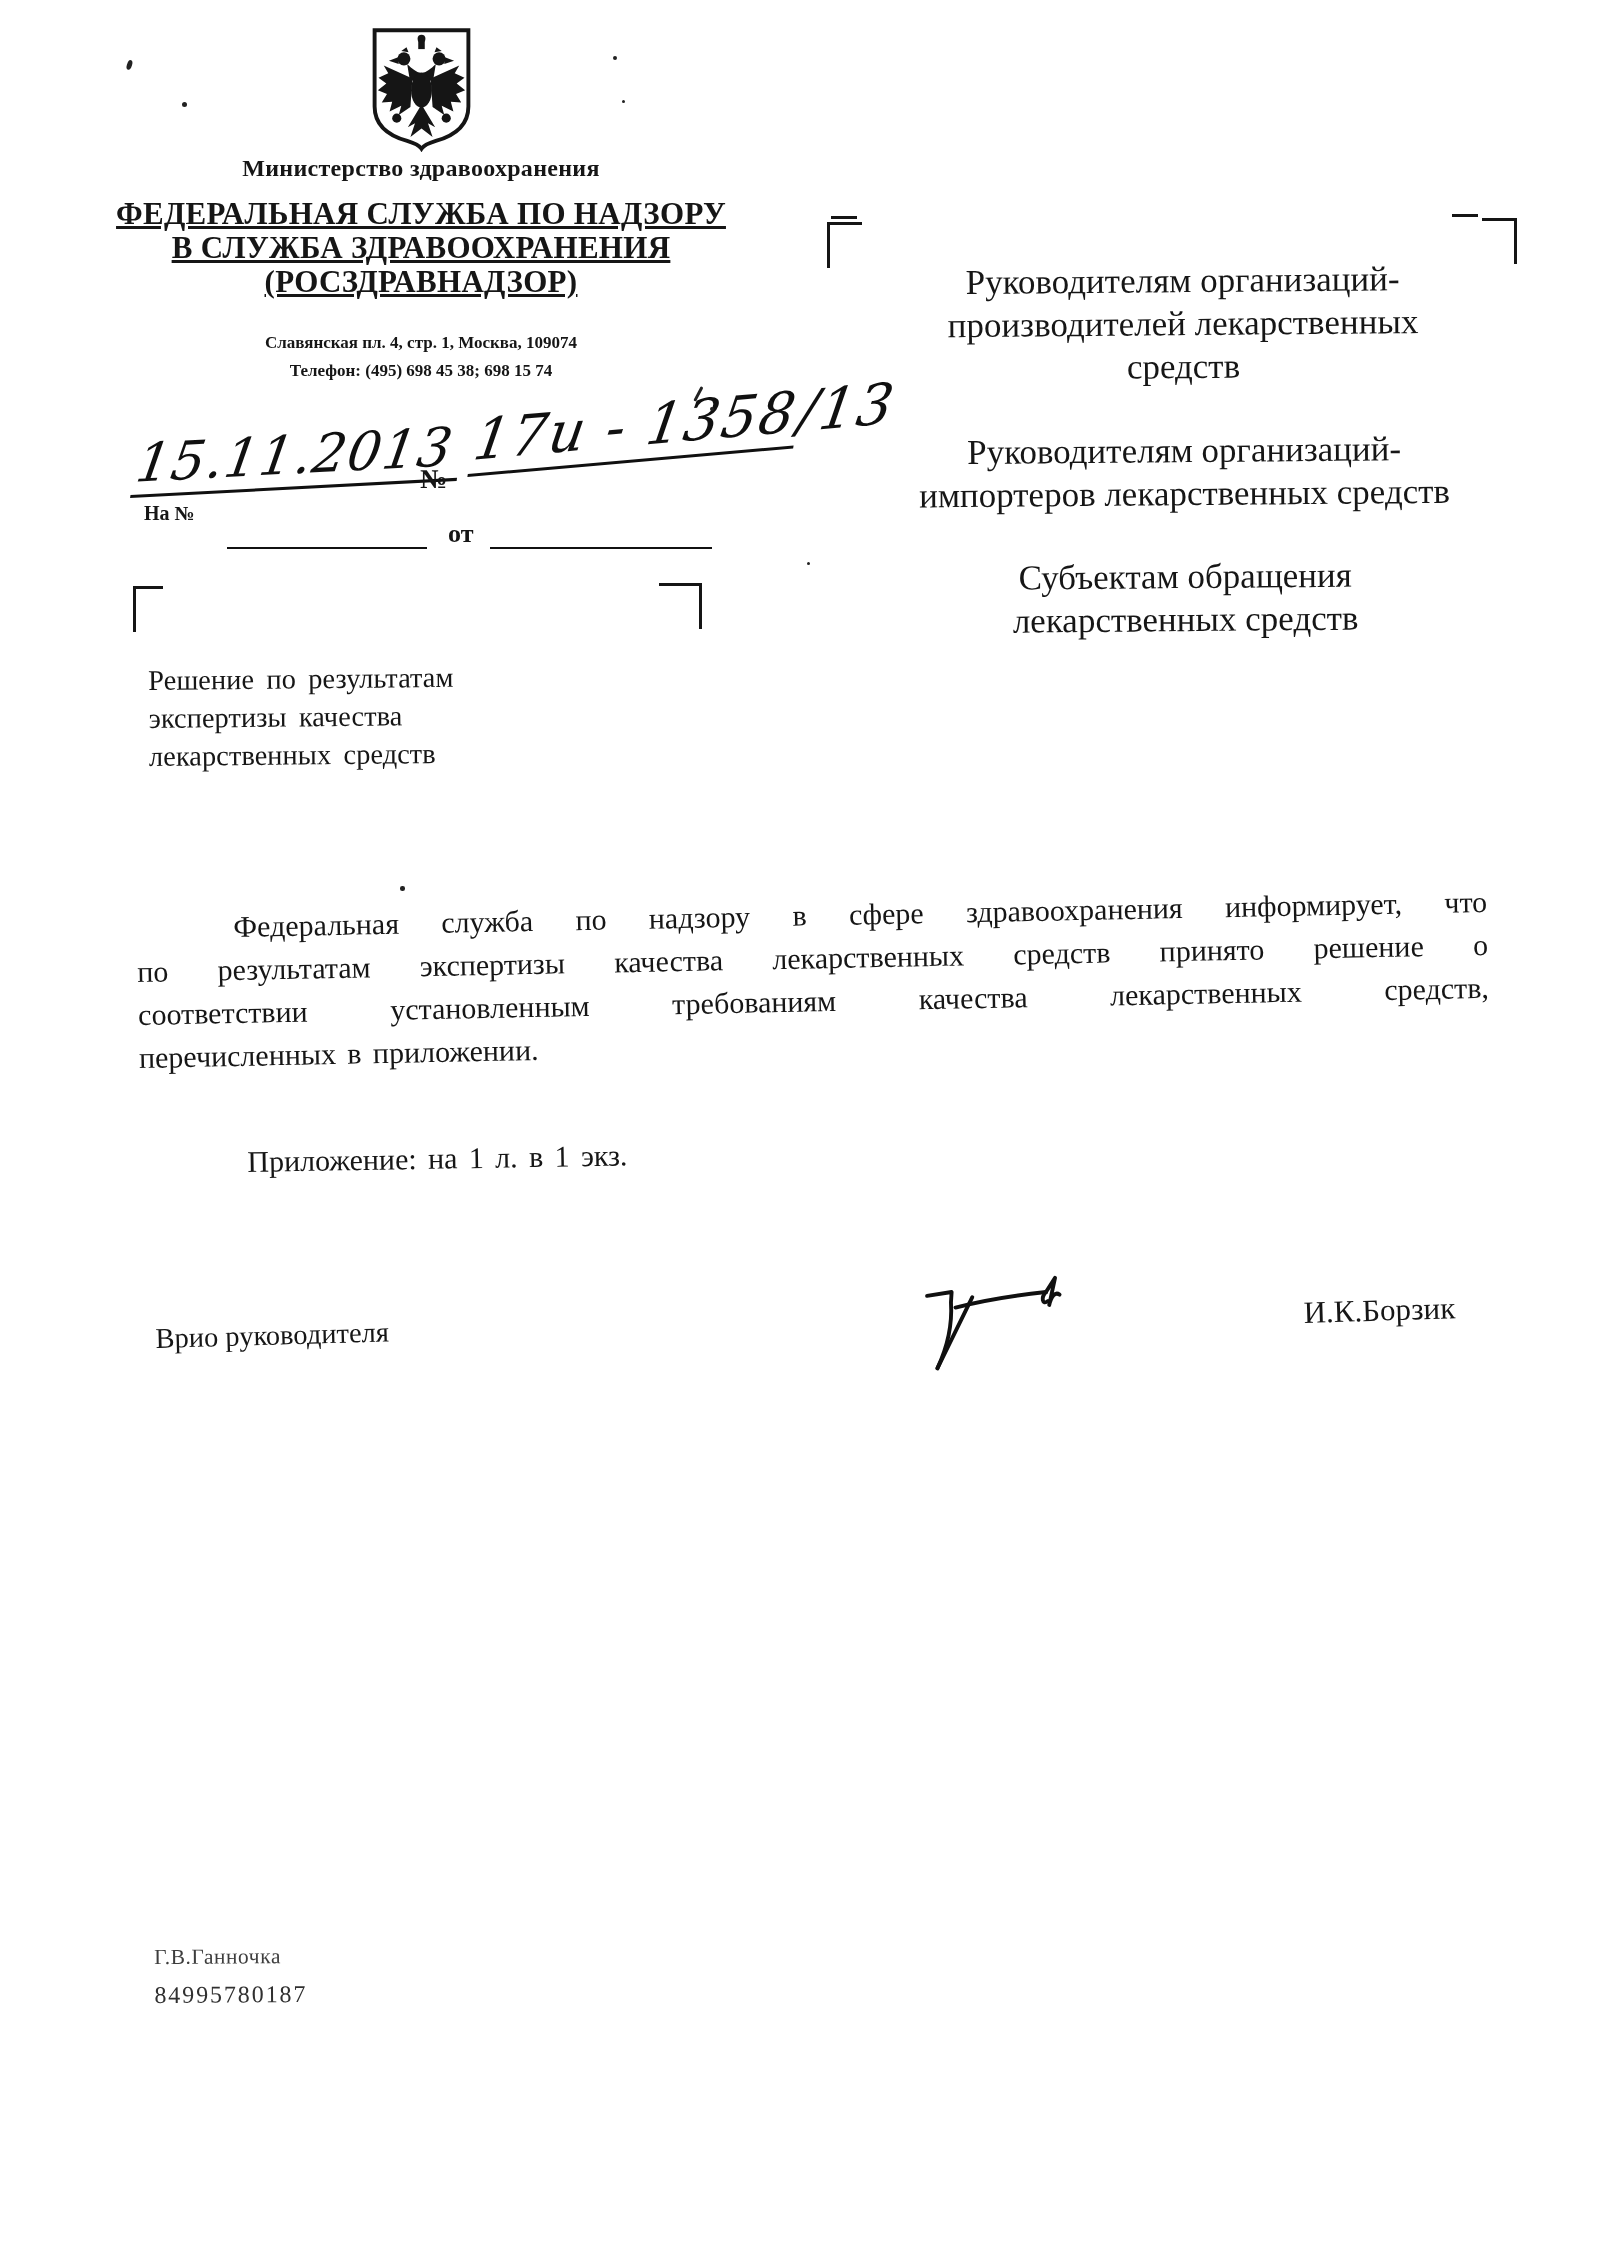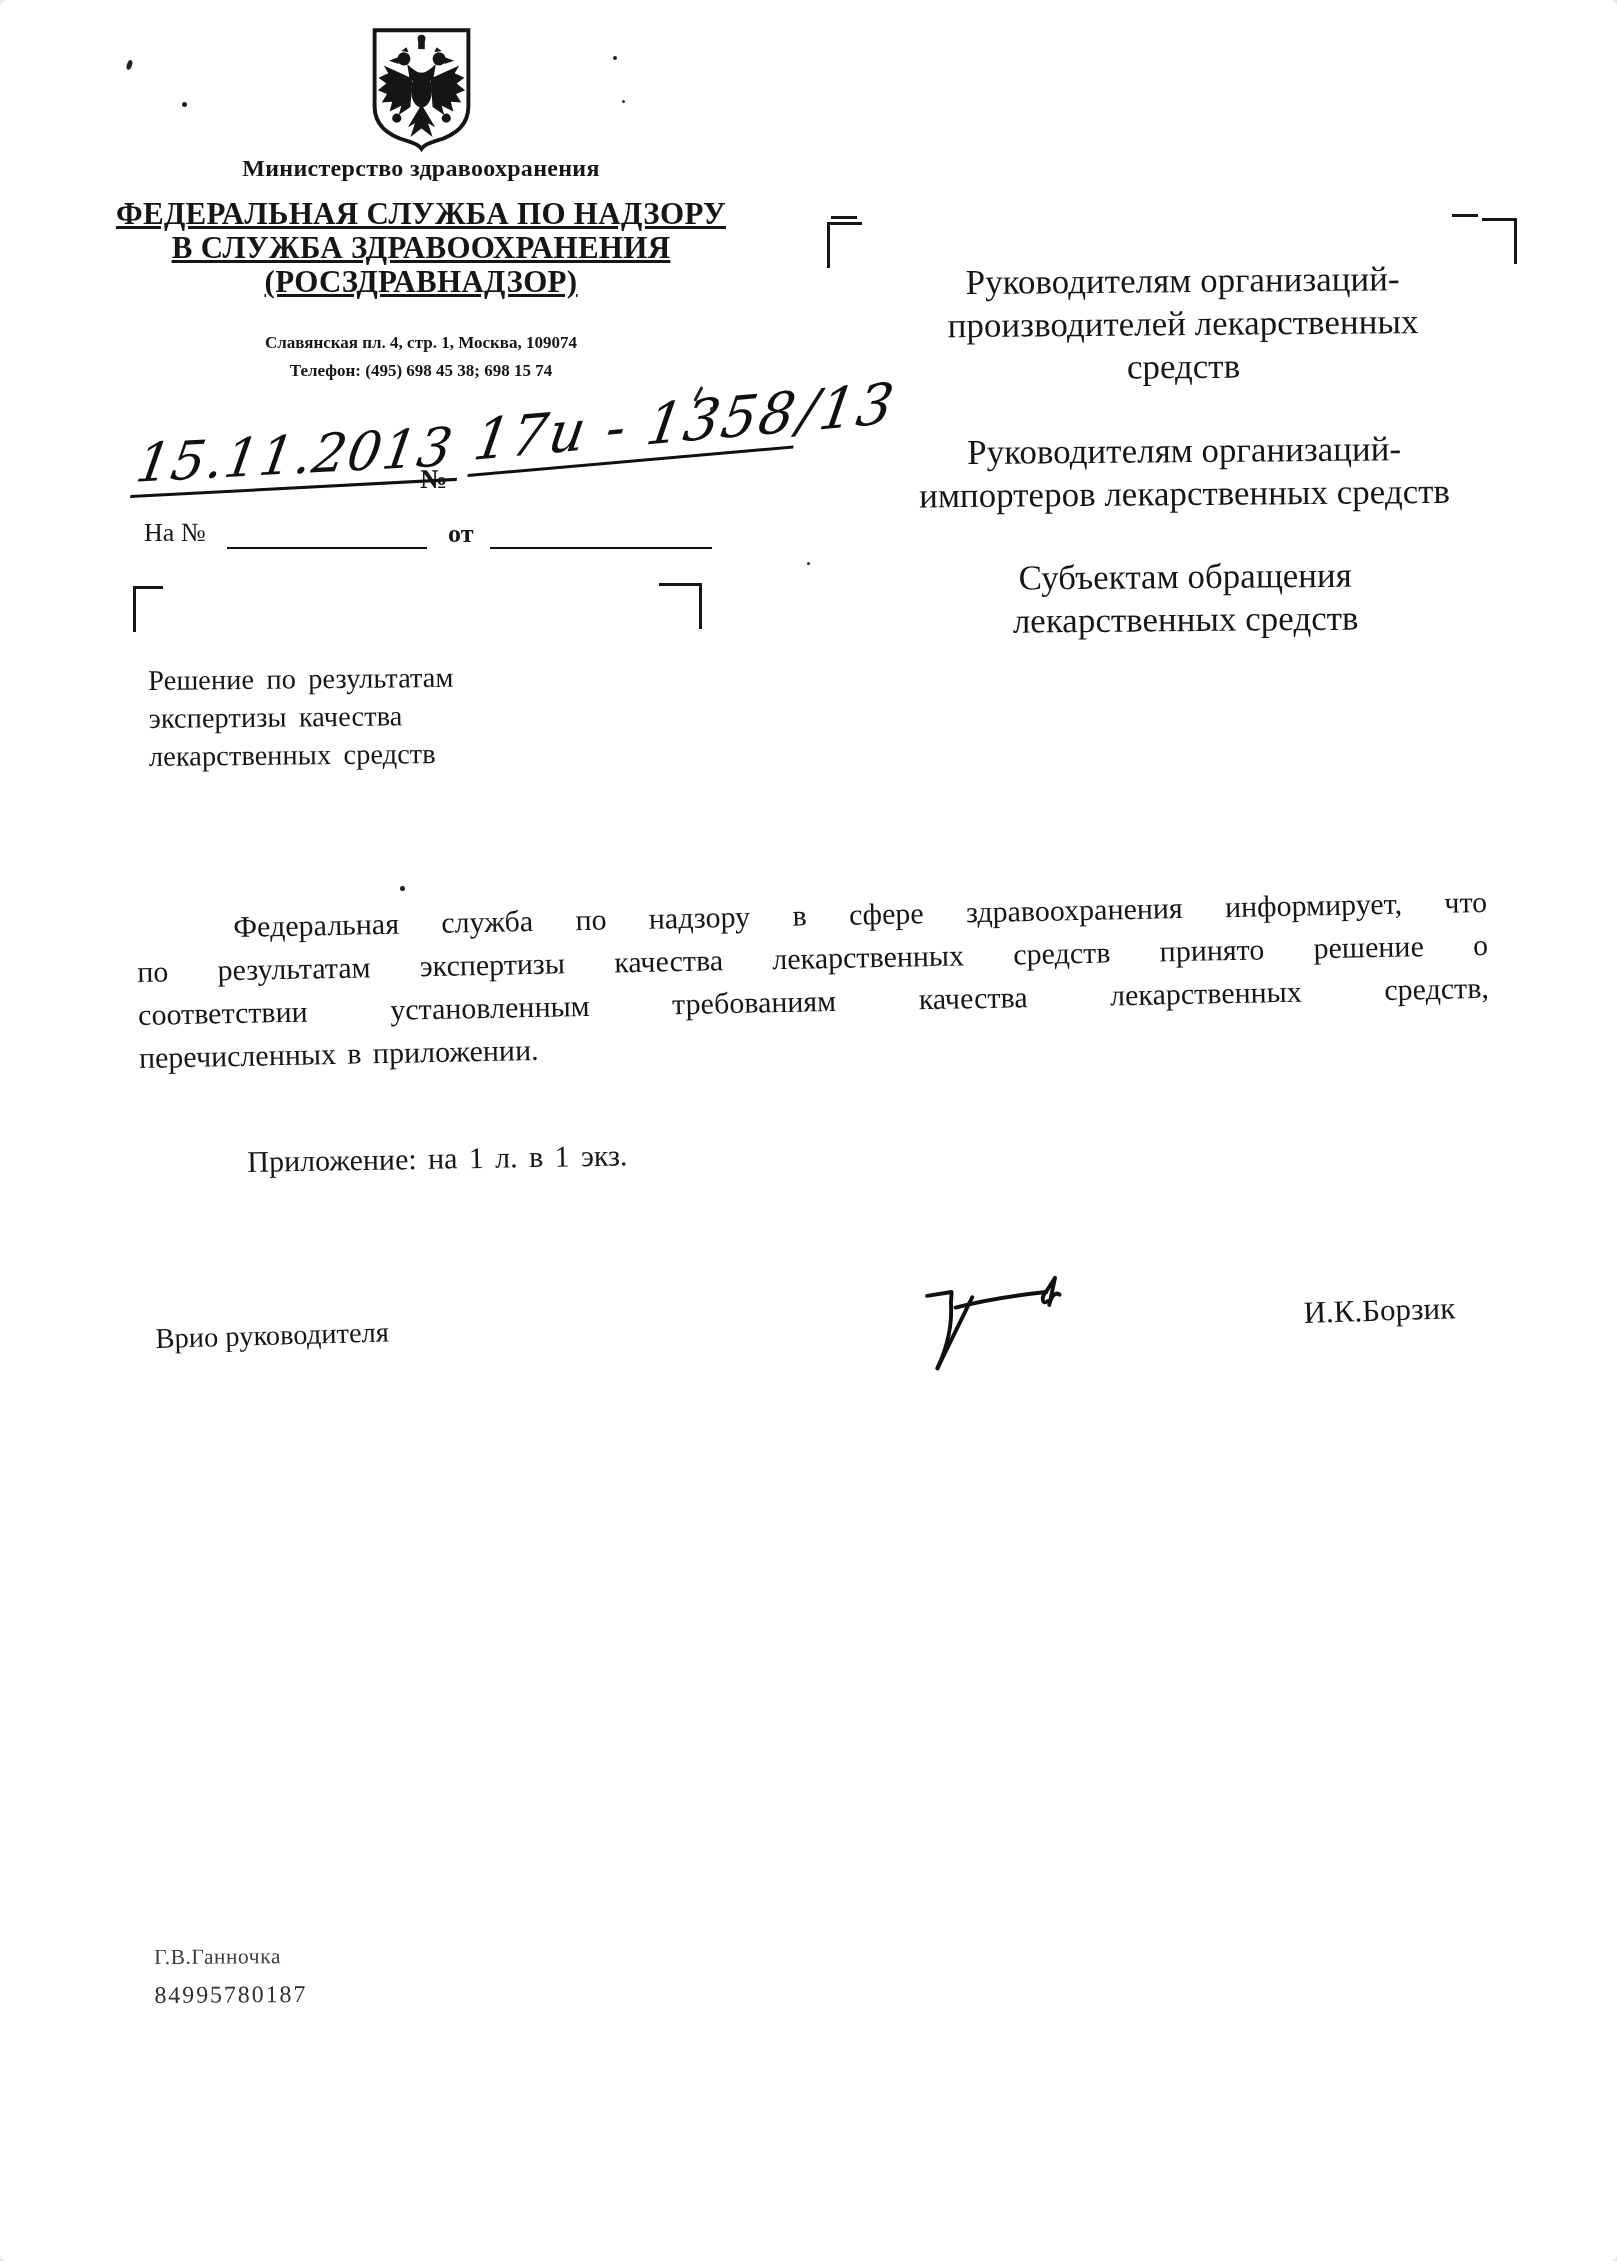--- a/index.html
+++ b/index.html
@@ -3,21 +3,20 @@
 <meta charset="utf-8">
 <style>
   html,body{margin:0;padding:0;background:#e8e8e8;}
   .page{
     position:relative;
     width:1617px;height:2261px;
     background:#ffffff;
     overflow:hidden;
     font-family:"Liberation Serif","DejaVu Serif",serif;
     color:#161616;
-    border-radius:7px;
   }
   .abs{position:absolute;}
 
   
   .letterhead{left:84px;top:24.6px;width:674px;text-align:center;}
   .emblem{display:block;margin:0 auto 2.6px auto;}
   .ministry{font-size:24px;font-weight:bold;line-height:29px;letter-spacing:0.3px;}
   .service{font-size:31px;font-weight:bold;line-height:34px;margin-top:14.3px;letter-spacing:0.3px;text-decoration:underline;}
   .addr-block{margin-top:30px;font-size:17px;font-weight:bold;line-height:28px;}
 
@@ -35,21 +34,21 @@
   }
   .no-sign{left:420px;top:464px;font-size:27px;font-weight:bold;}
   .hw-num{
     left:468px;top:408px;font-size:56px;
     transform:rotate(-5deg) skewX(-14deg);transform-origin:left bottom;
     letter-spacing:1.9px;
   }
   .hw-num .u{border-bottom:3.2px solid #101010;padding:0 2.6px 1.3px 1.3px;}
 
   
-  .na-label{left:144px;top:518px;font-size:26px;font-weight:normal;}
+  .na-label{left:144px;top:502px;font-size:20px;font-weight:bold;}
   .ot-label{left:448px;top:519px;font-size:26px;font-weight:bold;}
   .blank-line{border-bottom:2.6px solid #111;height:26px;}
   .line1{left:227px;top:521px;width:200px;}
   .line2{left:490px;top:521px;width:222px;}
 
   
   .corner{width:32px;height:43px;}
   .corner.tl{border-left:3.2px solid #151515;border-top:3.2px solid #151515;}
   .corner.tr{border-right:3.2px solid #151515;border-top:3.2px solid #151515;}
   .dash{background:#151515;height:3.2px;}

